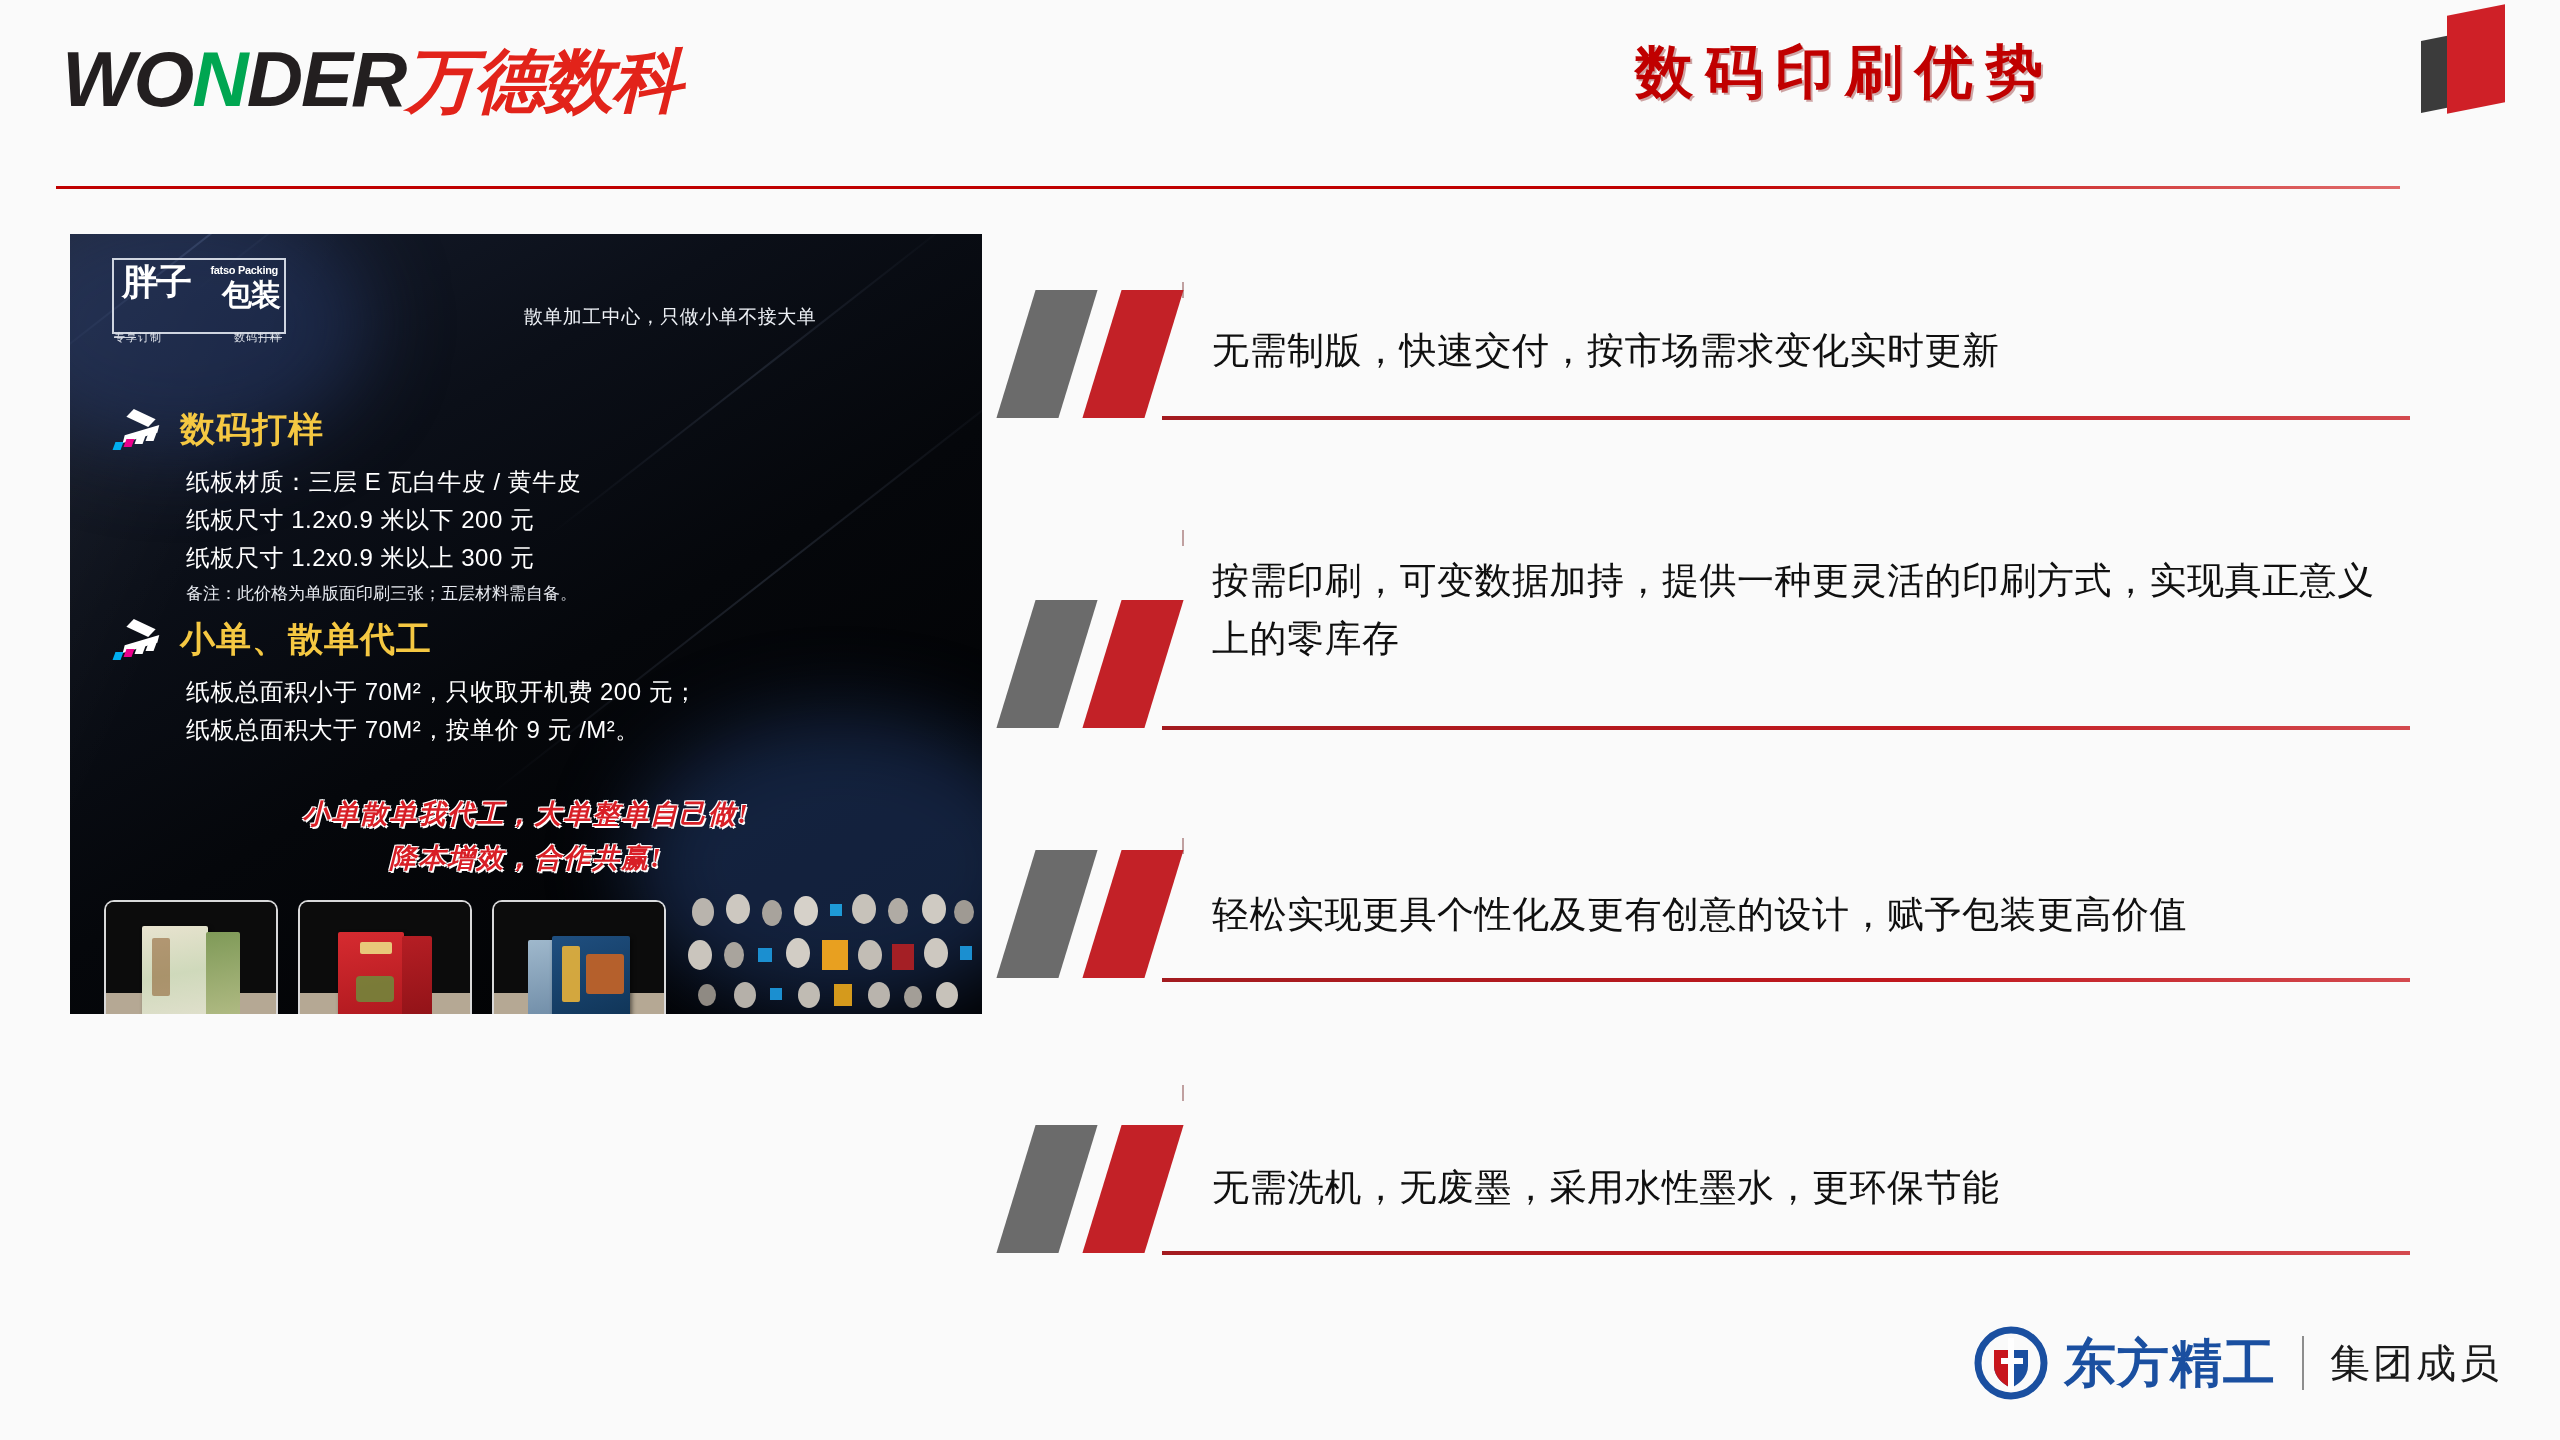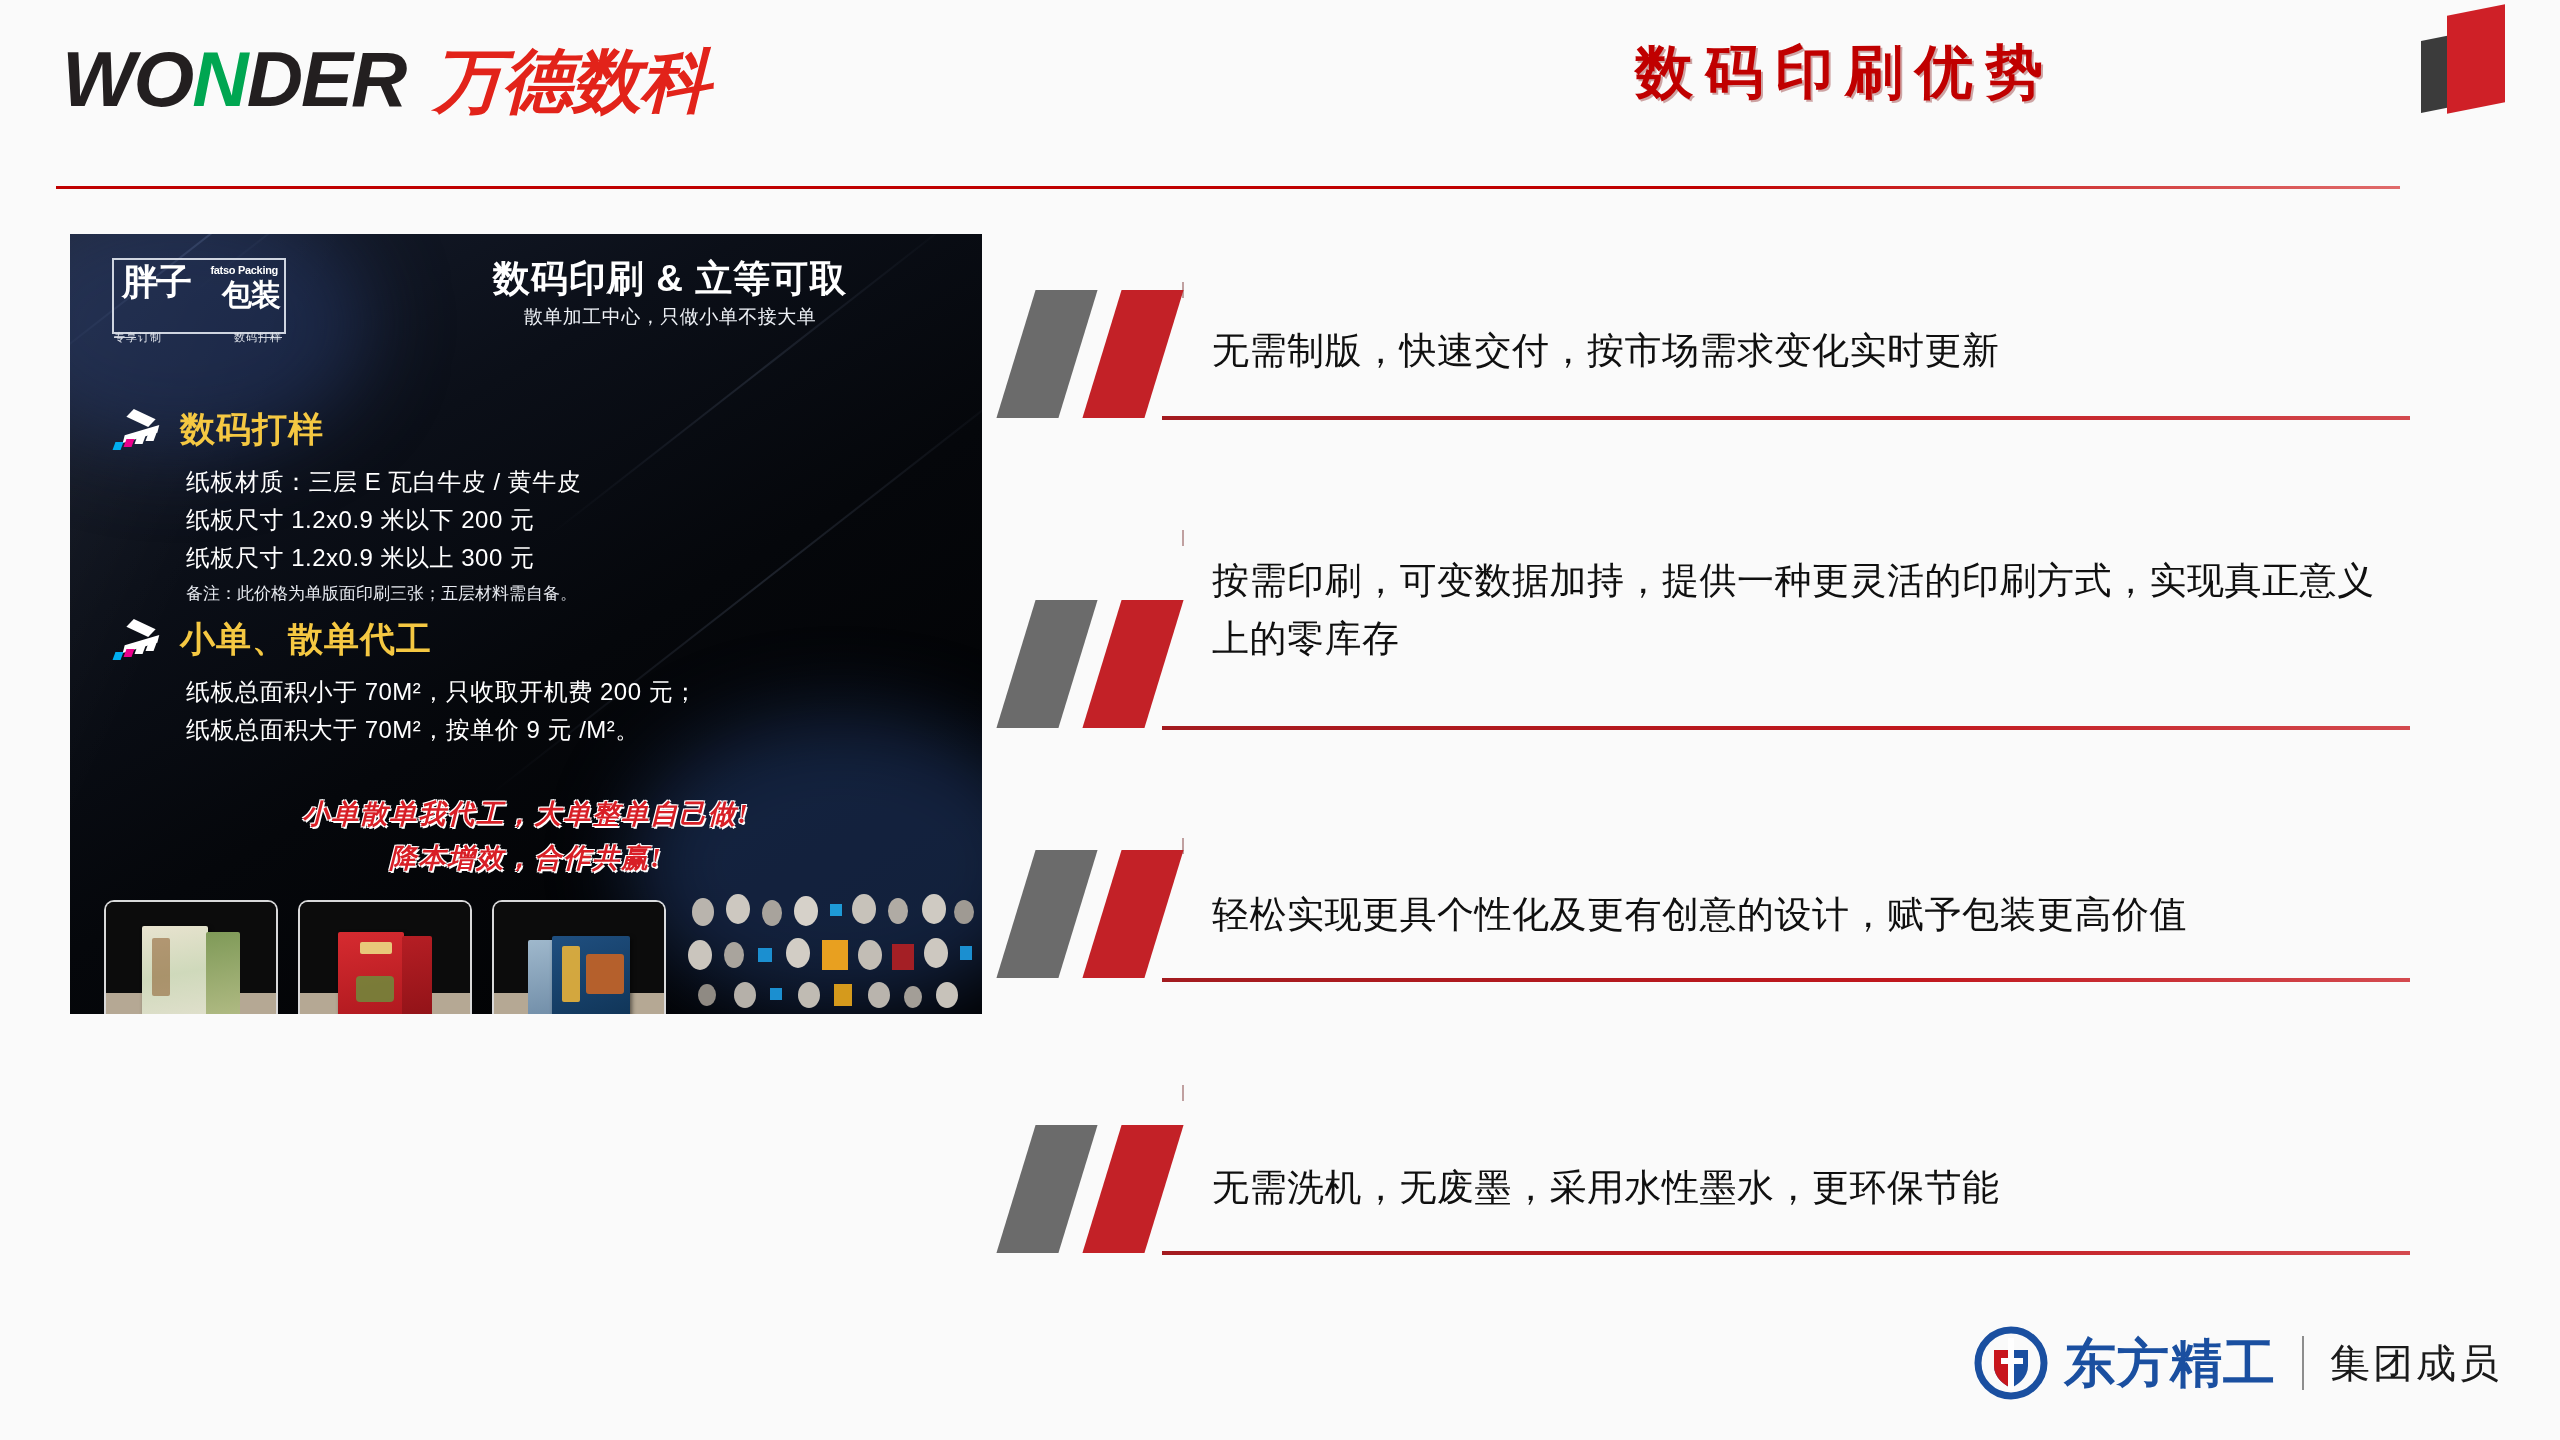--- a/index.html
+++ b/index.html
@@ -14,21 +14,21 @@
   #header{position:absolute;left:0;top:0;width:2560px;height:190px;}
 
   #logo-wrap{position:absolute;left:62px;top:40px;display:flex;align-items:flex-end;}
   .logo-word{
     font-size:78px;font-weight:bold;font-style:italic;letter-spacing:-2px;
     line-height:78px;font-family:"Liberation Sans",sans-serif;
   }
   .lw-dark{color:#231f20;}
   .lw-green{color:#00a651;}
   #logo-cn{
-    margin-left:28px;color:#e2231a;font-size:70px;font-weight:bold;font-style:italic;
+    margin-left:0;color:#e2231a;font-size:70px;font-weight:bold;font-style:italic;
     line-height:74px;letter-spacing:-1px;
   }
 
   #slide-title{
     position:absolute;right:505px;top:34px;
     color:#c00000;font-size:58px;font-weight:bold;letter-spacing:12px;
     text-shadow:2px 2px 0 rgba(120,0,0,.35);
     white-space:nowrap;
   }
 
@@ -191,21 +191,20 @@
     <span id="fatso-en">fatso Packing</span>
     <span id="fatso-cn2">包装</span>
   </div>
   <div class="tagline-rule" style="left:44px;width:22px;"></div>
   <div class="tagline-rule" style="left:190px;width:22px;"></div>
   <div id="fatso-tag">
     <span>专享订制</span>
     <span>数码打样</span>
   </div>
 
-  <div id="poster-headline">数码印刷 &amp; 立等可取</div>
   <div id="poster-sub">散单加工中心，只做小单不接大单</div>
 
   <div class="arrow-mark" style="left:42px;top:178px;">
     <div class="a1"></div>
       <div class="a2"></div>
     <div class="d1"></div>
       <div class="d2"></div>
       <div class="d3"></div>
       <div class="d4"></div>
   </div>

